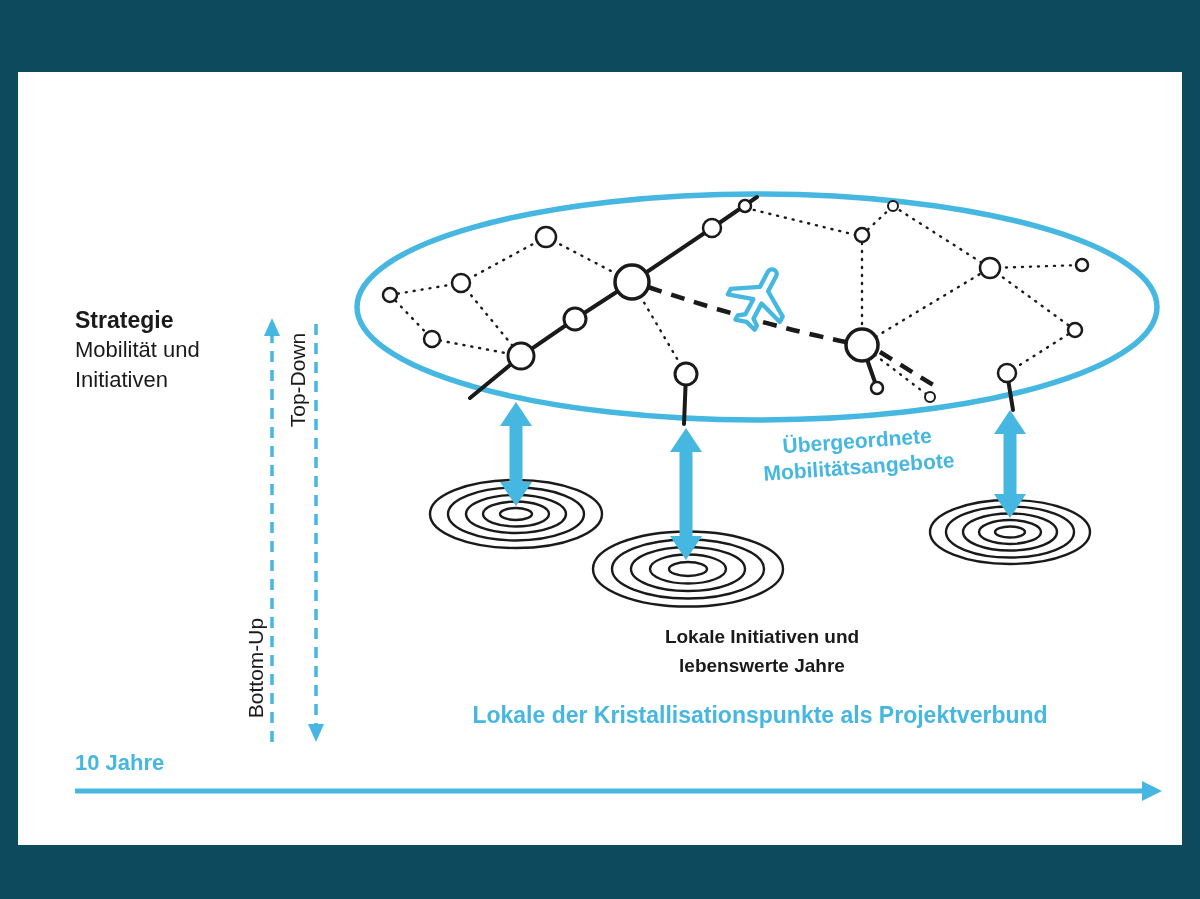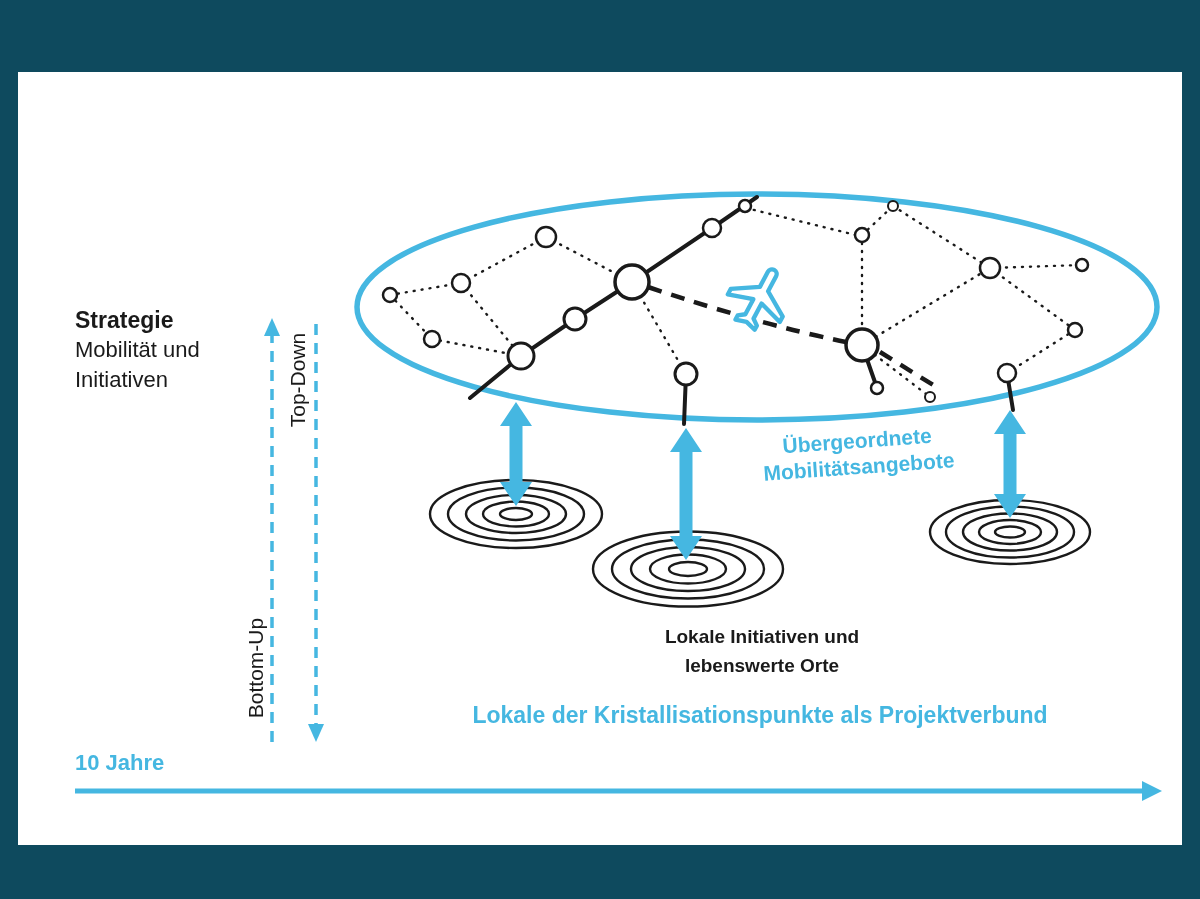--- a/index.html
+++ b/index.html
@@ -159,19 +159,19 @@
   <div class="rot rot-topdown">Top-Down</div>
   <div class="rot rot-bottomup">Bottom-Up</div>
 
   <div class="t-network">
     <div>Übergeordnete</div>
     <div>Mobilitätsangebote</div>
   </div>
 
   <div class="t-local">
     <div>Lokale Initiativen und</div>
-    <div>lebenswerte Orte</div>
+    <div>lebenswerte Jahre</div>
   </div>
 
   <div class="t-caption">Lokale der Kristallisationspunkte als Projektverbund</div>
 
   <div class="t-years">10 Jahre</div>
 </div>
 
 </body></html>

